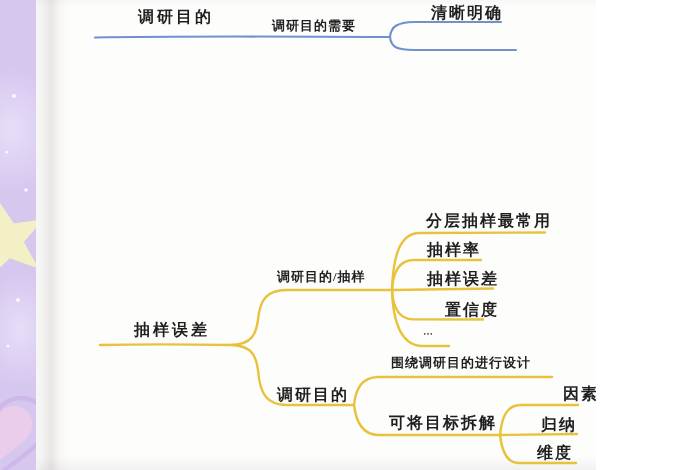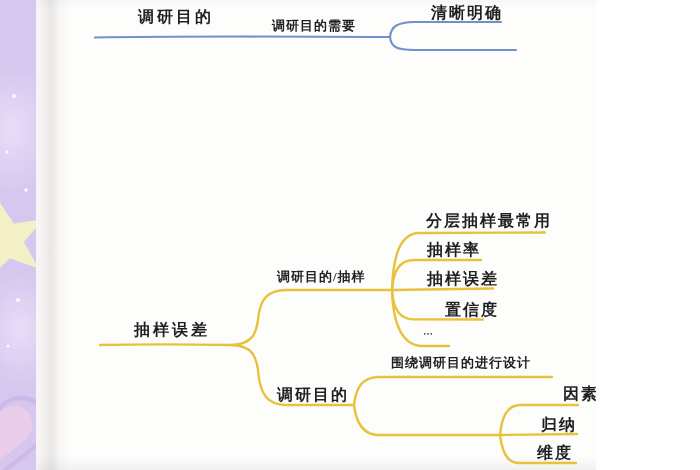--- a/index.html
+++ b/index.html
@@ -121,17 +121,18 @@
   <div class="node lv0" style="left:134px;top:320px;">抽样误差</div>
   <div class="node lv1w" style="left:277px;top:268px;">调研目的/抽样</div>
   <div class="node lv1" style="left:426px;top:211px;">分层抽样最常用</div>
   <div class="node lv1" style="left:427px;top:240px;">抽样率</div>
   <div class="node lv1" style="left:427px;top:269px;text-align:center;">抽样误差</div>
   <div class="node lv1" style="left:445px;top:300px;">置信度</div>
   <div class="node tiny" style="left:423px;top:328px;">⋯</div>
 
   <div class="node lv1" style="left:277px;top:385px;">调研目的</div>
   <div class="node lv1w" style="left:391px;top:354px;">围绕调研目的进行设计</div>
+  <div class="node lv1" style="left:389px;top:413px;">可将目标拆解</div>
   <div class="node lv1" style="left:563px;top:384px;text-align:right;">因素</div>
   <div class="node lv1" style="left:541px;top:415px;">归纳</div>
   <div class="node lv1" style="left:537px;top:443px;">维度</div>
 
 </div>
 
 </body></html>

